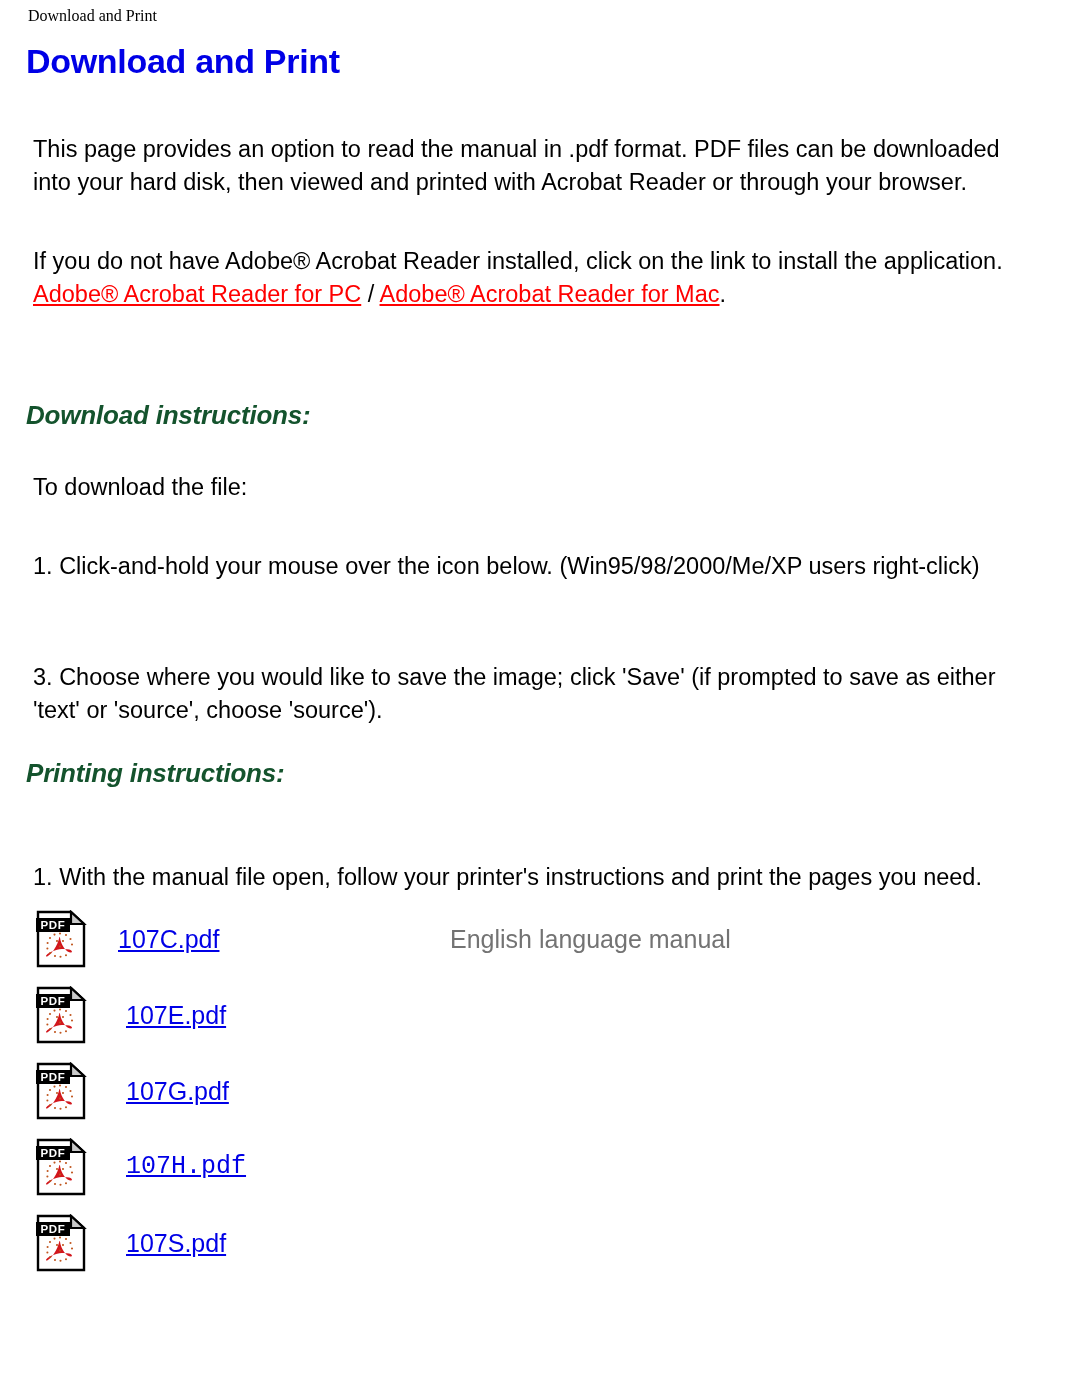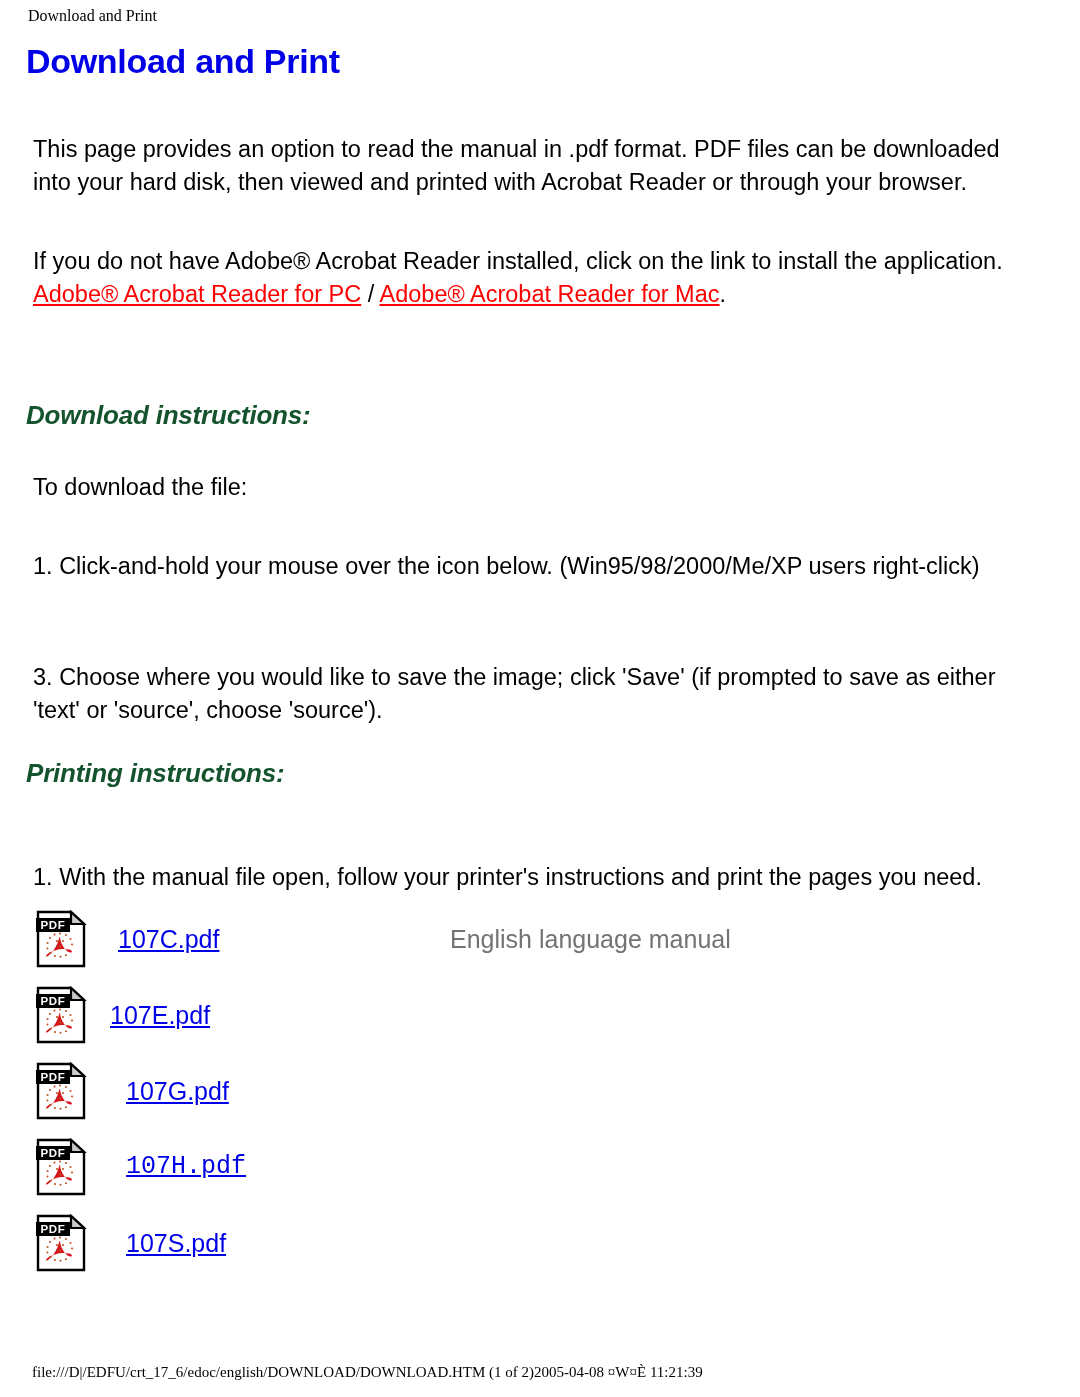--- a/index.html
+++ b/index.html
@@ -249,21 +249,21 @@
               <circle cx="15.2" cy="43" r="1.05"></circle>
               <circle cx="20" cy="46" r="1.05"></circle>
               <circle cx="25.5" cy="46.8" r="1.05"></circle>
               <circle cx="31" cy="45.2" r="1.05"></circle>
               <circle cx="28" cy="31" r="1.05"></circle>
               <circle cx="22" cy="31" r="1.05"></circle>
               <circle cx="25" cy="36.5" r="1.05"></circle>
             </g>
           </svg>
         </span>
-        <span class="pdf-link-wrap" style="left: 110px;"><a>107E.pdf </a></span>
+        <span class="pdf-link-wrap" style="left: 126px;"><a>107E.pdf </a></span>
       </div>
       <div class="pdf-row">
         <span class="pdf-icon">
           <svg viewBox="0 0 52 58" width="52" height="58" aria-hidden="true">
             <path d="M3 2 H36 L49 14 V56 H3 Z" fill="#ffffff" stroke="#000000" stroke-width="2.4"></path>
             <path d="M36 2 L49 14 H36 Z" fill="#c9c9c9" stroke="#000000" stroke-width="2.2" stroke-linejoin="miter"></path>
             <rect x="1" y="8" width="34" height="14" fill="#000000"></rect>
             <text x="18" y="19.3" font-family="Liberation Sans, sans-serif" font-size="11.5" font-weight="bold" fill="#ffffff" text-anchor="middle" letter-spacing="0.6">PDF</text>
             <g fill="#D2161C">
               <path d="M24.5 27 C23.4 31.5 21.6 36 18.6 40.2 C16.6 43 14.2 45.2 12.6 46.2 C11.3 47 10.6 46.3 11.3 45.2 C12.4 43.4 15.6 41.6 19.8 40.4 C24.6 39 30.2 38.6 34.2 39.6 C36.4 40.2 37.4 41.2 36.8 42 C36.2 42.9 34.4 42.6 32.6 41.4 C30.2 39.8 27.8 36.6 26.4 33 C25.6 31 25.1 29 24.9 27 Z"></path>
@@ -346,15 +346,14 @@
               <circle cx="28" cy="31" r="1.05"></circle>
               <circle cx="22" cy="31" r="1.05"></circle>
               <circle cx="25" cy="36.5" r="1.05"></circle>
             </g>
           </svg>
         </span>
         <span class="pdf-link-wrap" style="left: 126px;"><a>107S.pdf </a></span>
       </div>
     </div>
 
-  <div class="footer">file:///D|/EDFU/crt_17_6/edoc/english/DOWNLOAD/DOWNLOAD.HTM (1 of 2)2005-04-08 ¤W¤È 11:21:39</div>
 
 </div>
 
 </body></html>

